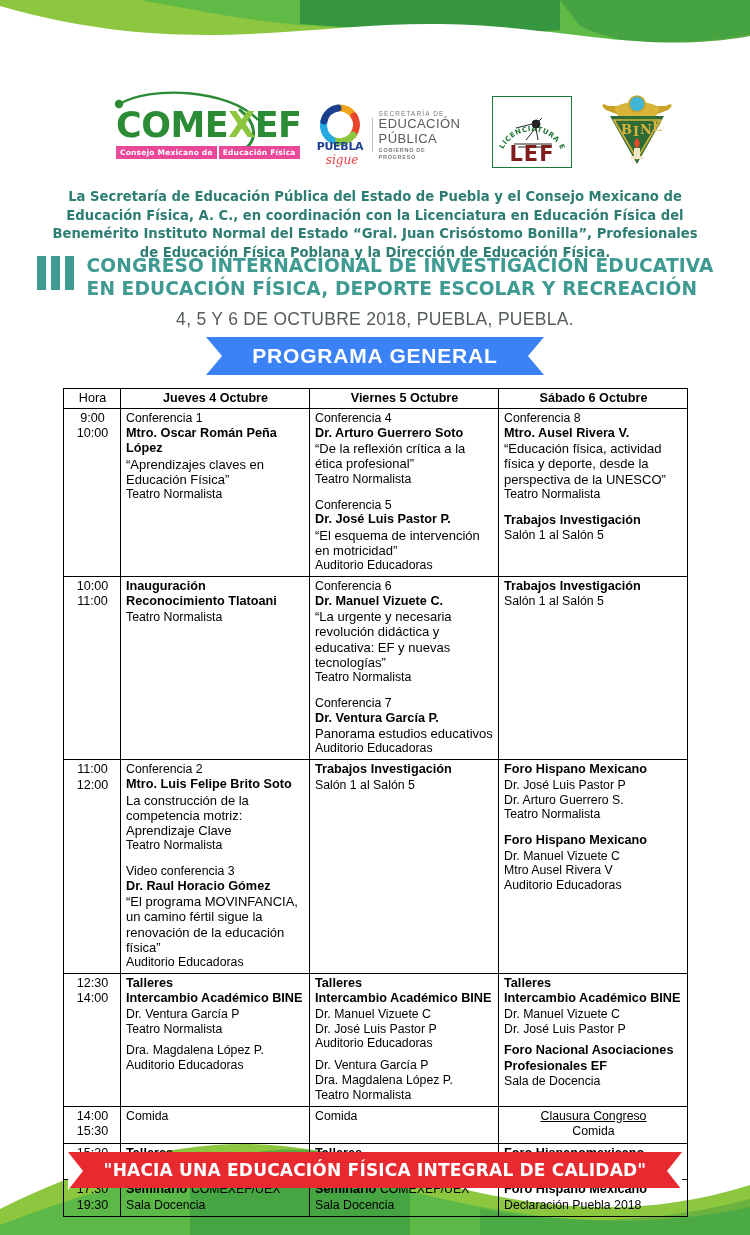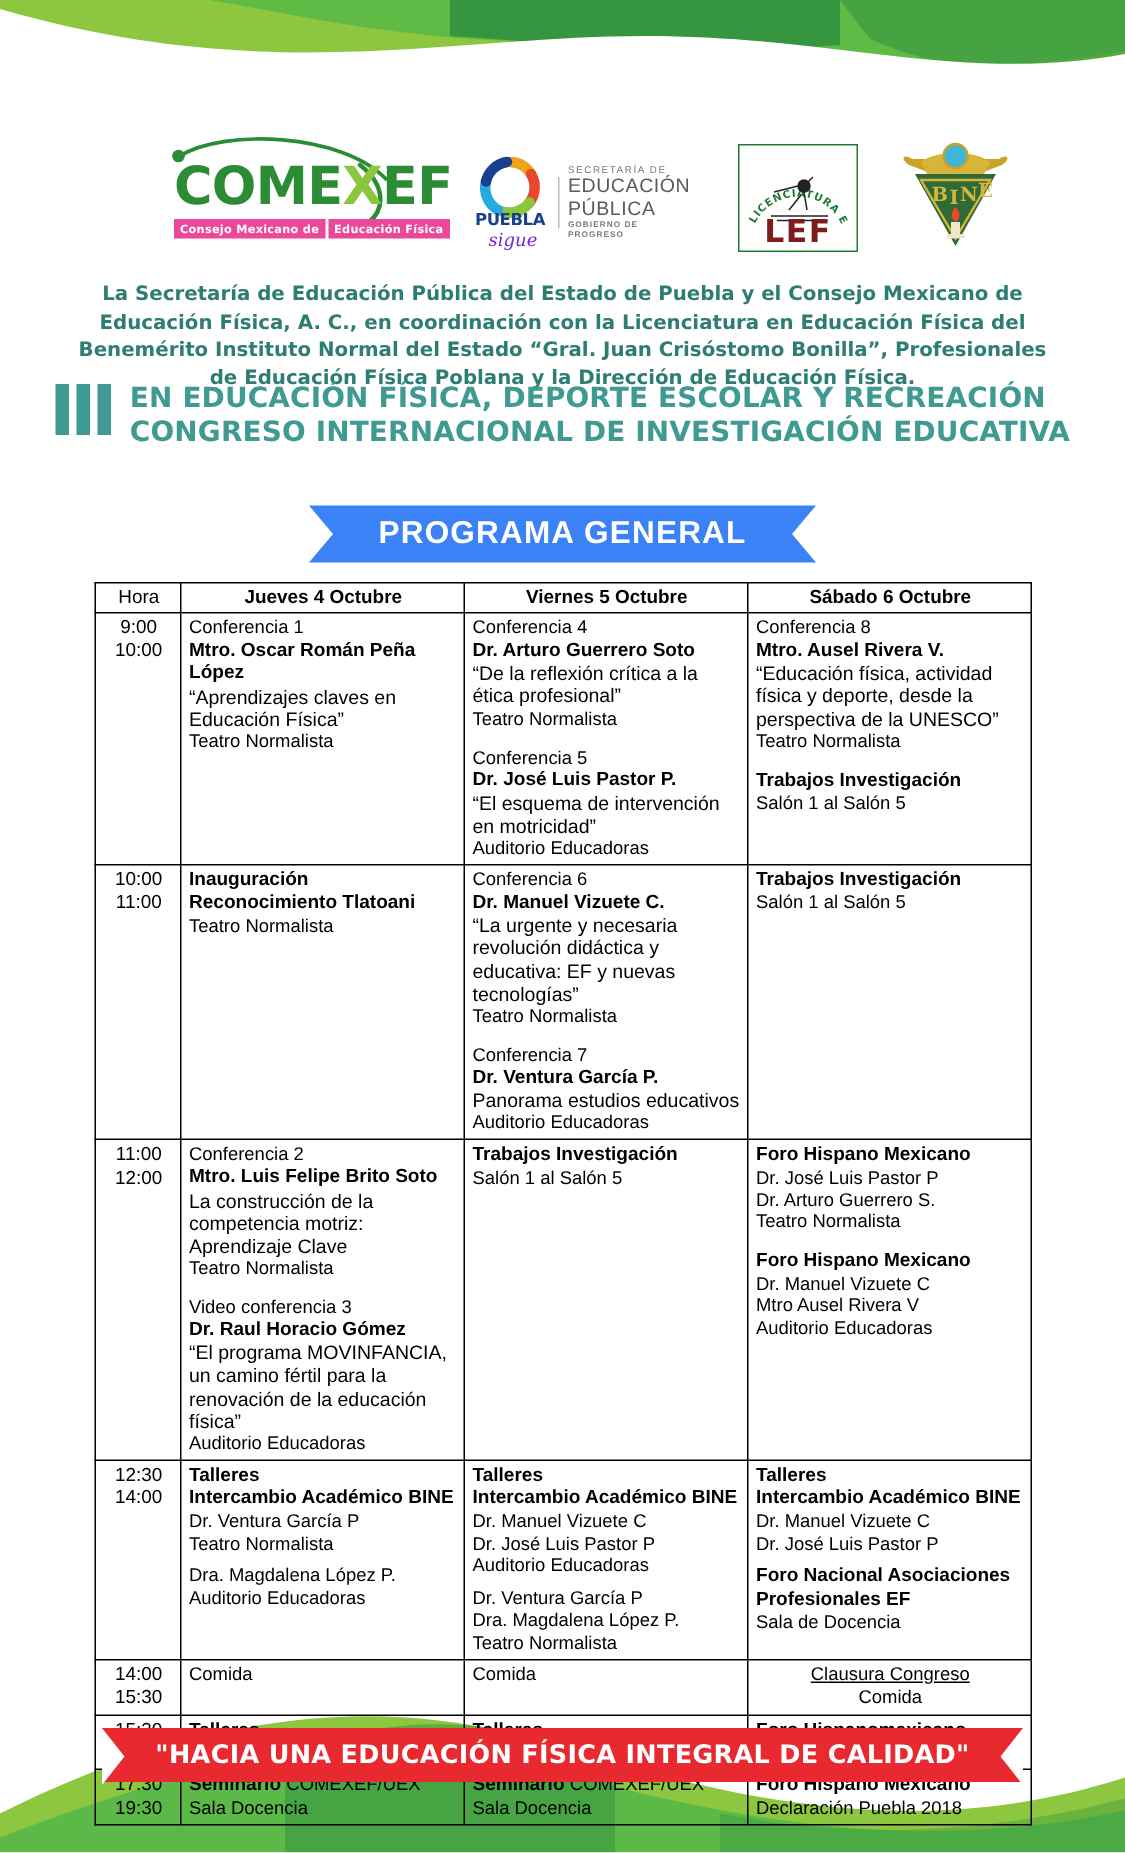--- a/index.html
+++ b/index.html
@@ -46,21 +46,21 @@
   
   .puebla { position:relative; width:150px; height:70px; display:flex; align-items:center; gap:6px;}
   .puebla-mark { position:relative; width:52px; height:64px; }
   .puebla-name {
     position:absolute; bottom:14px; left:0; width:52px; text-align:center;
     font-size:11px; font-weight:bold; color:#1b3f8f; letter-spacing:-0.3px;
     font-family:"DejaVu Sans", sans-serif;
   }
   .puebla-sigue {
     position:absolute; bottom:0px; left:4px; width:48px; text-align:center;
-    font-size:12px; color:#6d28d9; font-style:italic;
+    font-size:12px; color:#ef4444; font-style:italic;
     font-family:"DejaVu Serif", serif;
   }
   .sep-div { width:1px; height:34px; background:#bbb; }
   .sep-text { line-height:1.15; }
   .sep-l1 { font-size:6.5px; color:#7a7a7a; letter-spacing:1.1px; }
   .sep-l2 { font-size:13px; color:#5a5a5a; letter-spacing:0.4px; }
   .sep-l3 { font-size:5.5px; color:#7a7a7a; font-weight:bold; letter-spacing:0.7px; }
 
   
   .lef { position:relative; width:84px; height:78px; }
@@ -241,24 +241,25 @@
   <div class="intro">La Secretaría de Educación Pública del Estado de Puebla y el Consejo Mexicano de Educación Física, A. C., en coordinación con la Licenciatura en Educación Física del Benemérito Instituto Normal del Estado “Gral. Juan Crisóstomo Bonilla”, Profesionales de Educación Física Poblana y la Dirección de Educación Física.</div>
 
   <div class="title-block">
     <div class="title-row">
       <div class="roman-III">
           <i></i>
           <i></i>
           <i></i>
         </div>
       <div class="title-lines">
+        <div>CONGRESO INTERNACIONAL DE INVESTIGACIÓN EDUCATIVA</div>
         <div>EN EDUCACIÓN FÍSICA, DEPORTE ESCOLAR Y RECREACIÓN</div>
-        <div>CONGRESO INTERNACIONAL DE INVESTIGACIÓN EDUCATIVA</div>
       </div>
     </div>
+    <div class="date-line">4, 5 Y 6 DE OCTUBRE 2018, PUEBLA, PUEBLA.</div>
   </div>
 
   <div class="banner-wrap">
     <div class="banner">
       <span>PROGRAMA GENERAL</span>
     </div>
   </div>
 
   <div class="table-wrap">
     <table class="sched">
@@ -341,21 +342,21 @@
               <div>12:00</div>
             </td>
             <td class="cell">
               <div class="n">Conferencia 2</div>
               <div class="b">Mtro. Luis Felipe Brito Soto</div>
               <div class="s">La construcción de la competencia motriz: Aprendizaje Clave</div>
               <div class="n">Teatro Normalista</div>
               <div class="gap"></div>
               <div class="n">Video conferencia 3</div>
               <div class="b">Dr. Raul Horacio Gómez</div>
-              <div class="s">“El programa MOVINFANCIA, un camino fértil para la renovación de la educación física”</div>
+              <div class="s">“El programa MOVINFANCIA, un camino fértil sigue la renovación de la educación física”</div>
               <div class="n">Auditorio Educadoras</div>
             </td>
             <td class="cell">
               <div class="b">Trabajos Investigación</div>
               <div class="n">Salón 1 al Salón 5</div>
             </td>
             <td class="cell">
               <div class="b">Foro Hispano Mexicano</div>
               <div class="n">Dr. José Luis Pastor P</div>
               <div class="n">Dr. Arturo Guerrero S.</div>

